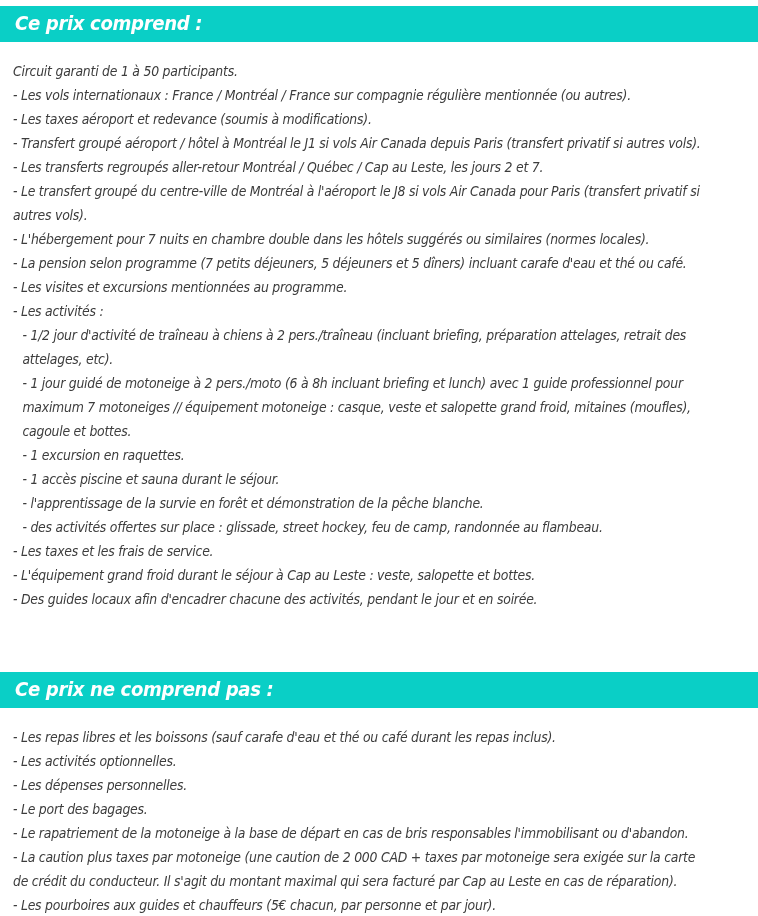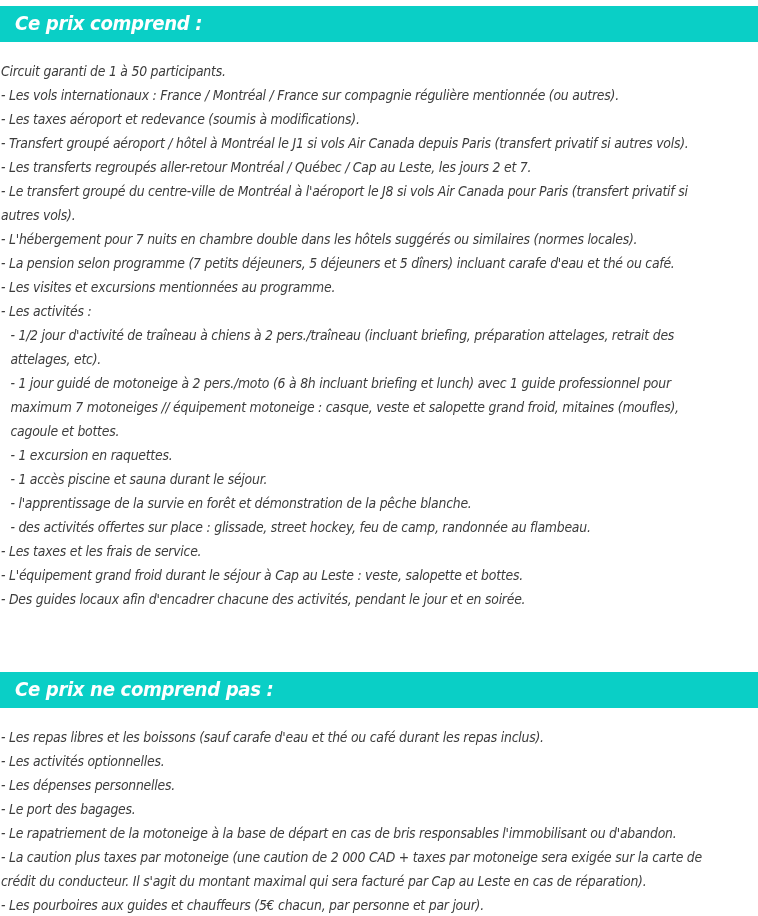--- a/index.html
+++ b/index.html
@@ -35,21 +35,21 @@
     font-size: 19.5px;
     font-style: italic;
     font-weight: bold;
     letter-spacing: -0.4px;
     line-height: 1;
     white-space: nowrap;
     transform: scaleX(0.93);
     transform-origin: left center;
   }
   .body-block {
-    padding: 0 4px 0 1px;
+    padding: 0 4px 0 13px;
   }
   .spacer-top {
     height: 18px;
   }
   .line {
     color: #3c3c3c;
     font-family: "DejaVu Sans", sans-serif;
     font-size: 13.2px;
     font-style: italic;
     line-height: 24px;

